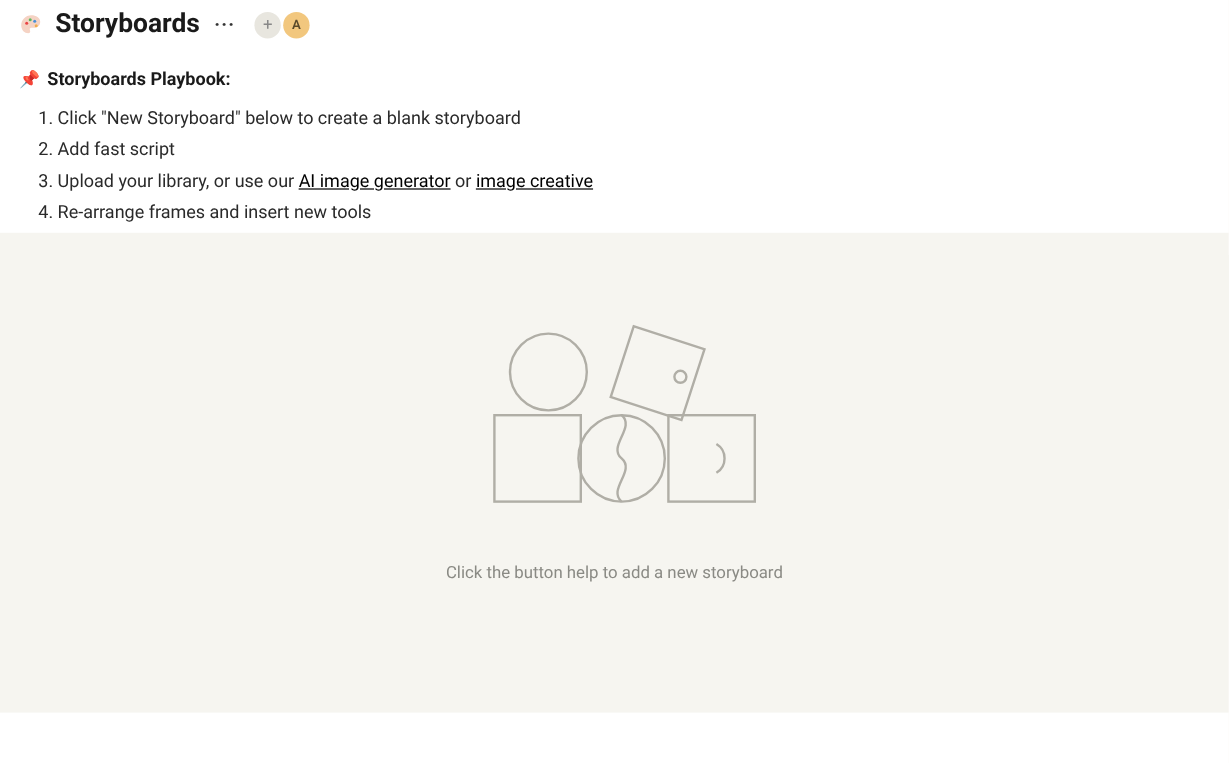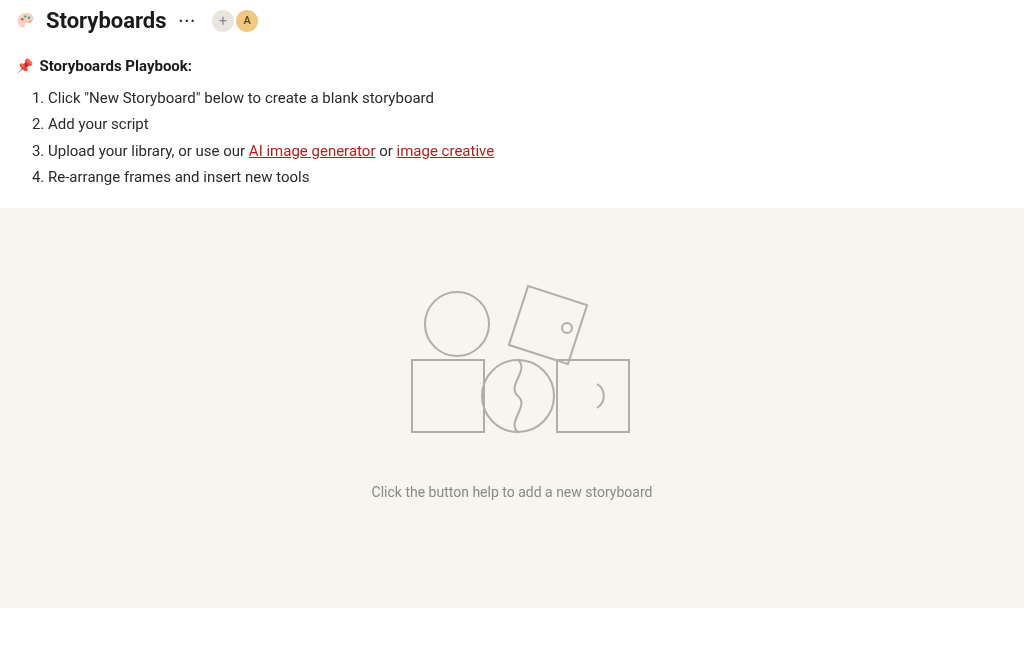--- a/index.html
+++ b/index.html
@@ -7,21 +7,21 @@
       padding: 0;
       box-sizing: border-box;
     }
     body {
       font-family: -apple-system, BlinkMacSystemFont, "Segoe UI", Roboto, Helvetica, Arial, sans-serif;
       background: #fff;
       color: #1a1a1a;
       width: 1024px;
     }
     .header-section {
-      padding: 8px 16px 18px 16px;
+      padding: 8px 16px 4px 16px;
     }
     .title-row {
       display: flex;
       align-items: center;
       gap: 10px;
       margin-bottom: 24px;
     }
     .app-icon {
       width: 20px;
       height: 20px;
@@ -97,21 +97,21 @@
       text-align: right;
     }
     .playbook-list {
       list-style: decimal;
       padding-left: 32px;
       font-size: 15px;
       line-height: 1.75;
       color: #2a2a2a;
     }
     .playbook-list a {
-      color: #b91c1c;
+      color: #000000;
       text-decoration: underline;
     }
     .empty-area {
       background: #f6f5f0;
       min-height: 400px;
       padding: 68px 20px 36px 20px;
       display: flex;
       flex-direction: column;
       align-items: center;
     }
@@ -153,21 +153,21 @@
   </div>
 
 
   <div class="playbook-title-row">
     <span class="pin-icon">📌</span>
     <span class="playbook-title">Storyboards Playbook:</span>
   </div>
 
   <ol class="playbook-list">
     <li>Click "New Storyboard" below to create a blank storyboard</li>
-    <li>Add your script</li>
+    <li>Add fast script</li>
     <li>
       <span>Upload your library, or use our </span><a href="#">AI image generator</a><span> or </span><a href="#">image creative</a>
     </li>
     <li>Re-arrange frames and insert new tools</li>
   </ol>
 </div>
 
 <div class="empty-area">
   <svg class="illustration" viewBox="0 0 240 160">
     <g fill="none" stroke="#b0aea6" stroke-width="2">

